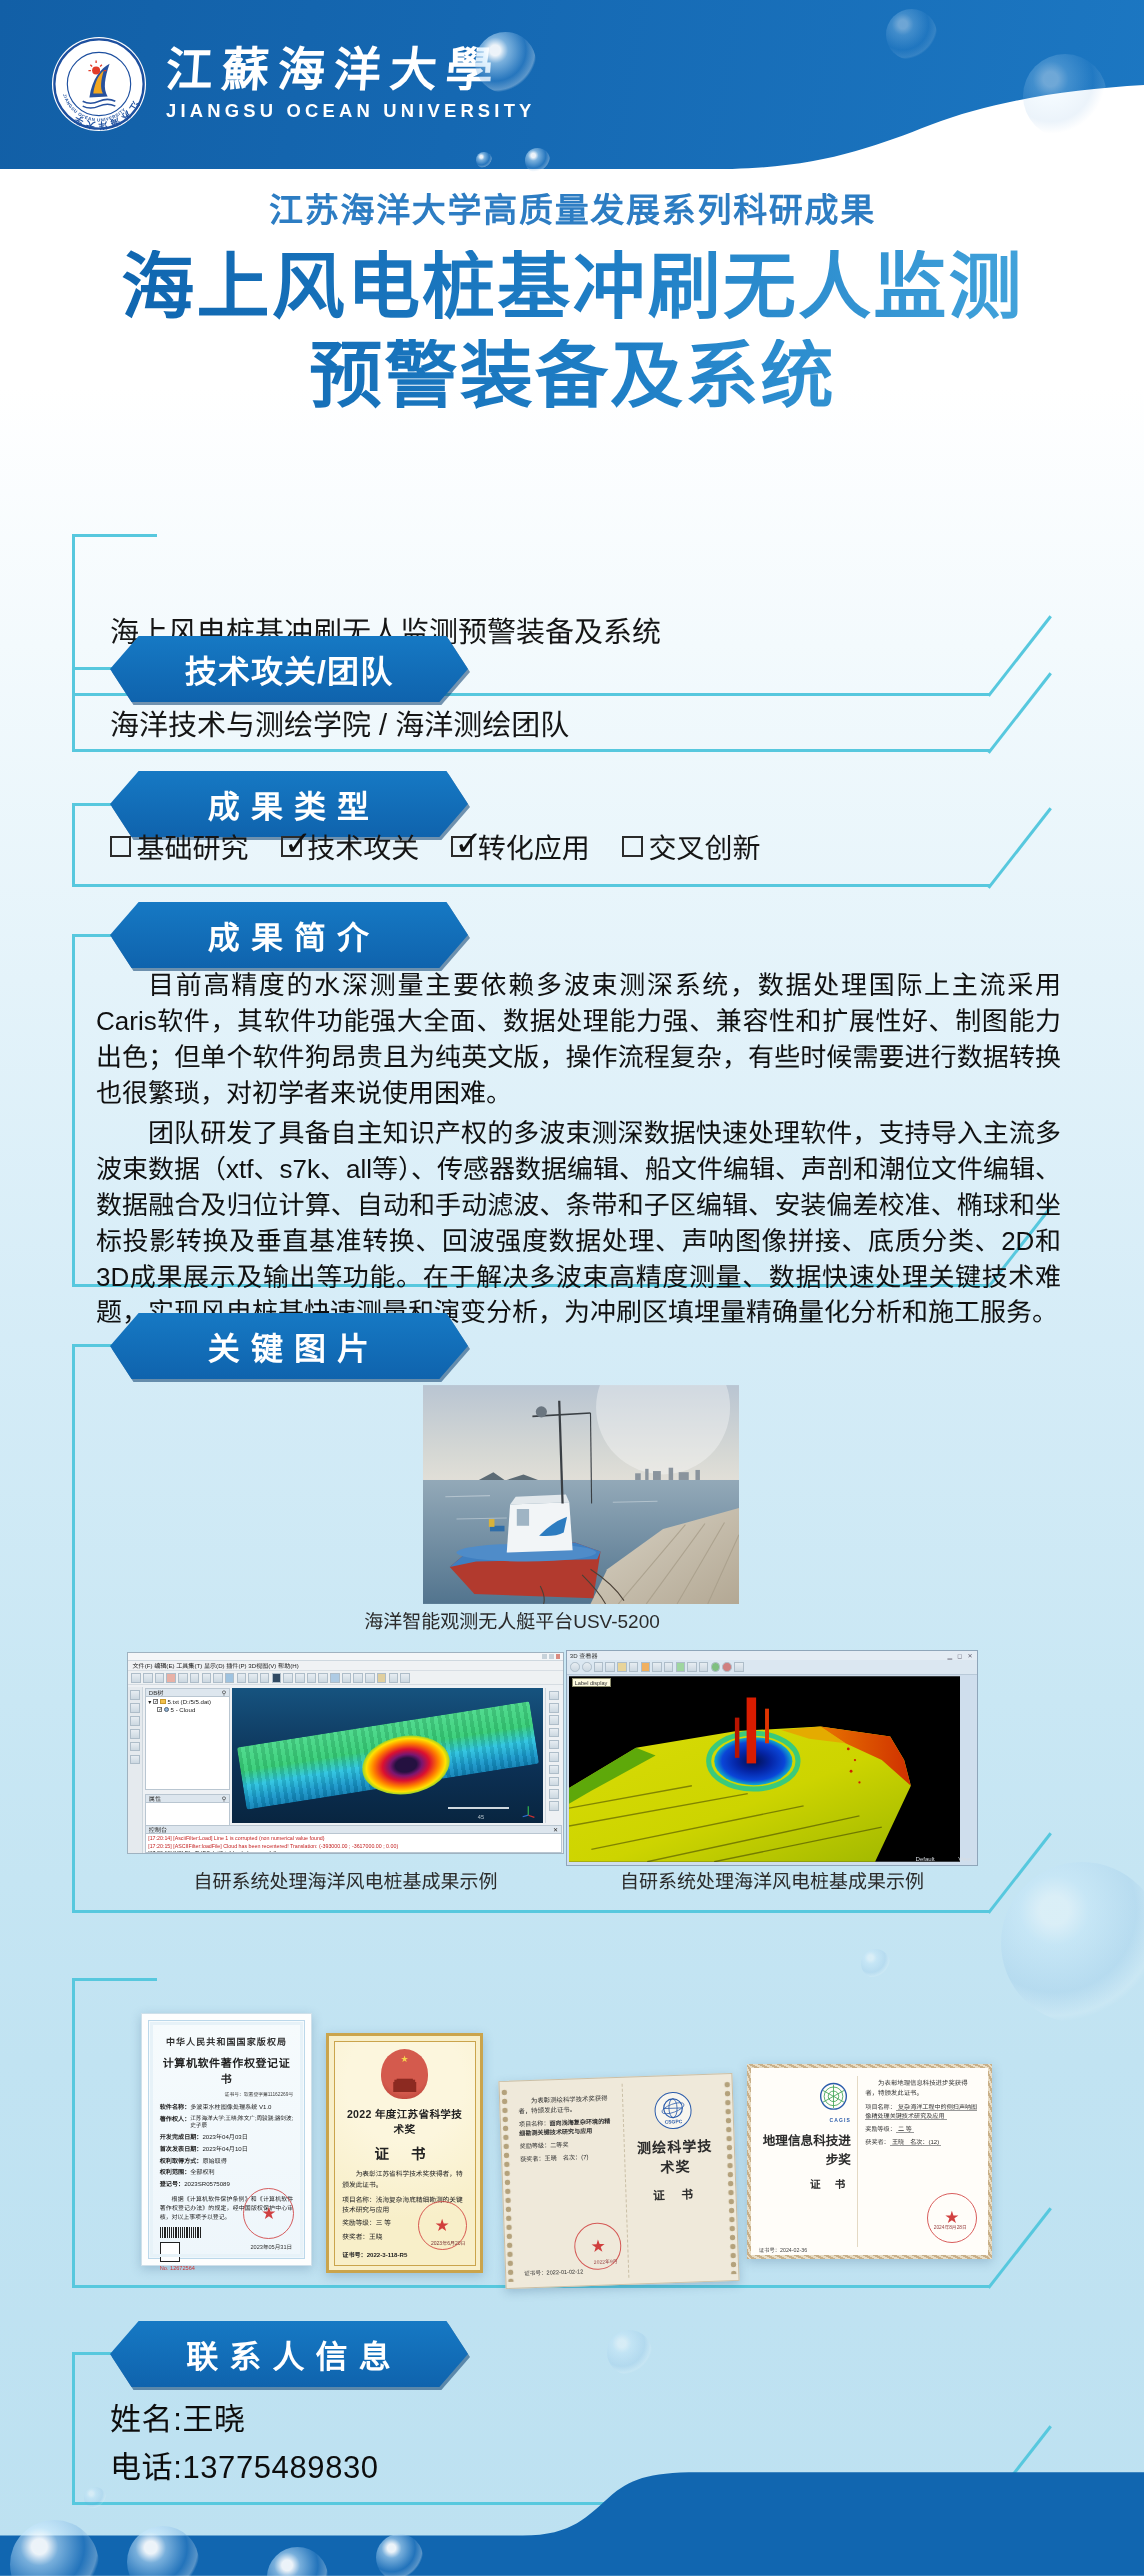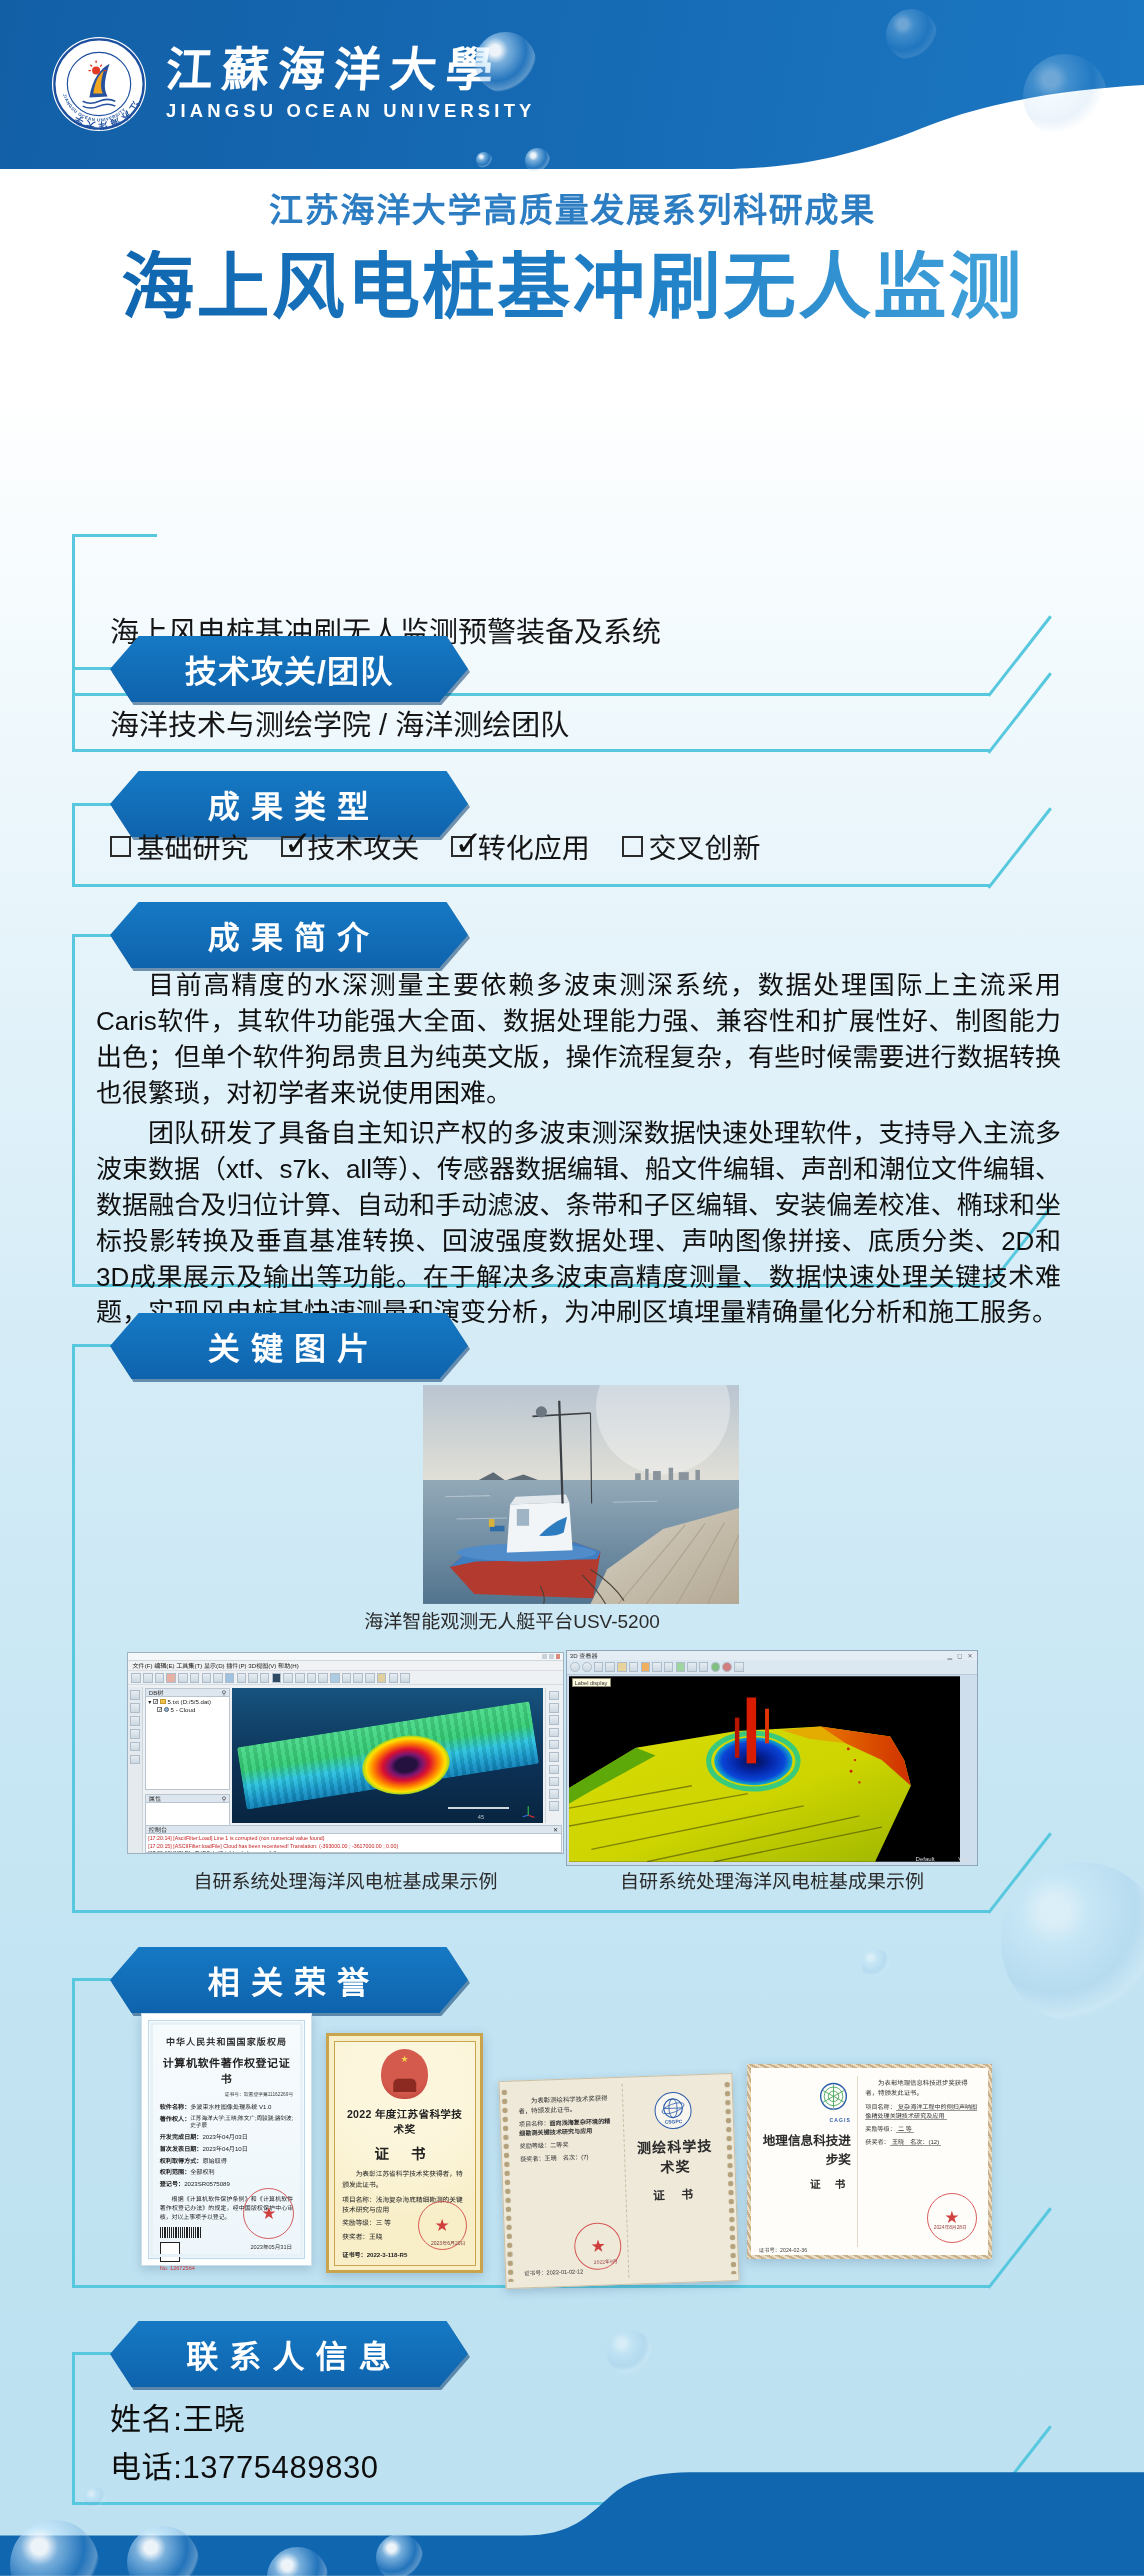--- a/index.html
+++ b/index.html
@@ -199,20 +199,21 @@
     </div>
     <div class="bubble" style="left:475px;top:32px;width:61px;height:61px;"></div>
     <div class="bubble" style="left:525px;top:148px;width:24.6px;height:24.6px;"></div>
     <div class="bubble" style="left:476px;top:152px;width:15.7px;height:15.7px;"></div>
     <div class="bubble faint" style="left:886px;top:9px;width:51px;height:51px;"></div>
     <div class="bubble faint" style="left:1023px;top:54px;width:84px;height:84px;"></div>
   </div>
 
   <div class="series-title">江苏海洋大学高质量发展系列科研成果</div>
   <div class="main-title mt1">海上风电桩基冲刷无人监测</div>
+  <div class="main-title mt2">预警装备及系统</div>
 
   <div class="frame" style="top:536px;height:160px;"></div>
   <div class="stub" style="top:534px;"></div>
   <div class="diag" style="top:595px;"></div>
   <div class="sec-content" style="top:608px;">海上风电桩基冲刷无人监测预警装备及系统</div>
 
   <div class="frame" style="top:669px;height:83px;"></div>
   <div class="stub" style="top:667px;"></div>
   <div class="diag" style="top:652px;"></div>
   <div class="badge-wrap" style="top:636px;">
@@ -514,25 +515,20 @@
     <div class="rstatus">
       <span>Default</span>
       <span>View</span>
     </div>
   </div>
   <div class="caption" style="left:566px;top:1866px;width:412px;">自研系统处理海洋风电桩基成果示例</div>
 
   <div class="frame" style="top:1980px;height:308px;"></div>
   <div class="stub" style="top:1978px;"></div>
   <div class="diag" style="top:2187px;"></div>
-  <div class="badge-wrap" style="top:1947px;">
-    <div class="badge">
-        <span>相 关 荣 誉</span>
-      </div>
-  </div>
 
   <div class="bubble faint" style="left:1001px;top:1862px;width:162px;height:162px;"></div>
   <div class="bubble faint" style="left:861px;top:1949px;width:29px;height:29px;"></div>
   <div class="bubble faint" style="left:906px;top:2158px;width:24.6px;height:24.6px;"></div>
   <div class="bubble faint" style="left:607px;top:2330px;width:45px;height:45px;"></div>
 
   <div class="cert cert1" style="left:141px;top:2013px;width:171px;height:253px;">
     <div class="cert1-inner">
       <div class="c1-auth">中华人民共和国国家版权局</div>
       <div class="c1-title">计算机软件著作权登记证书</div>

